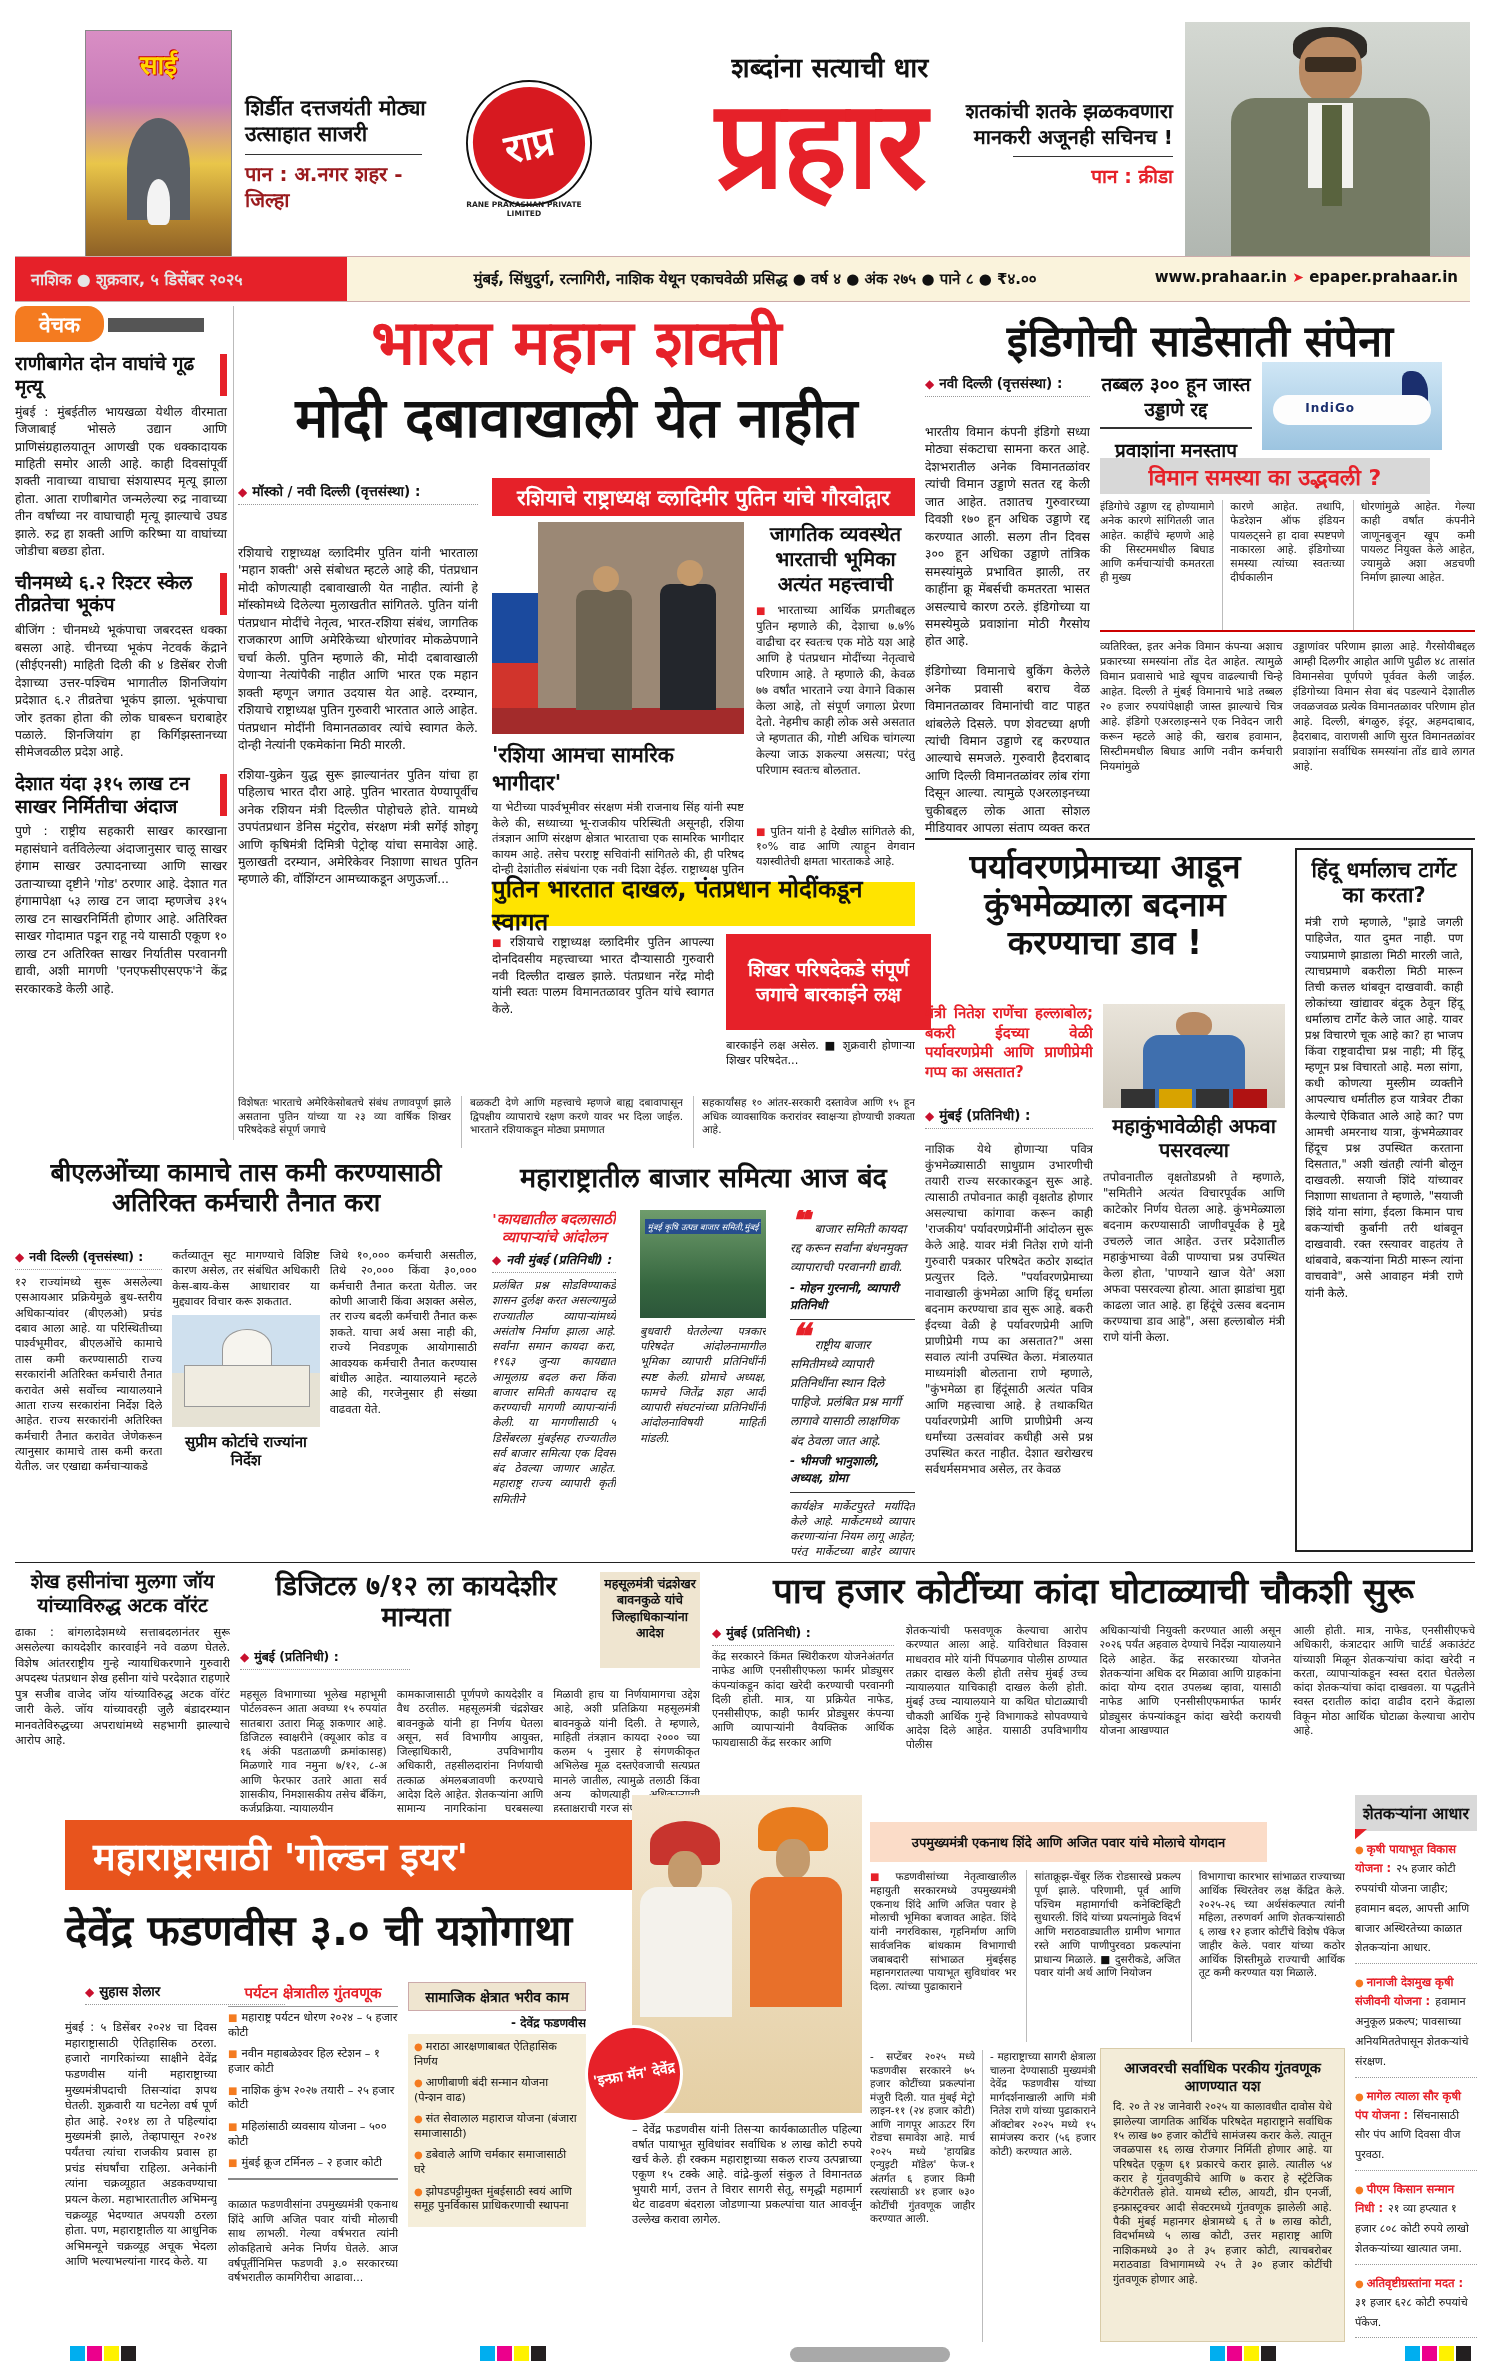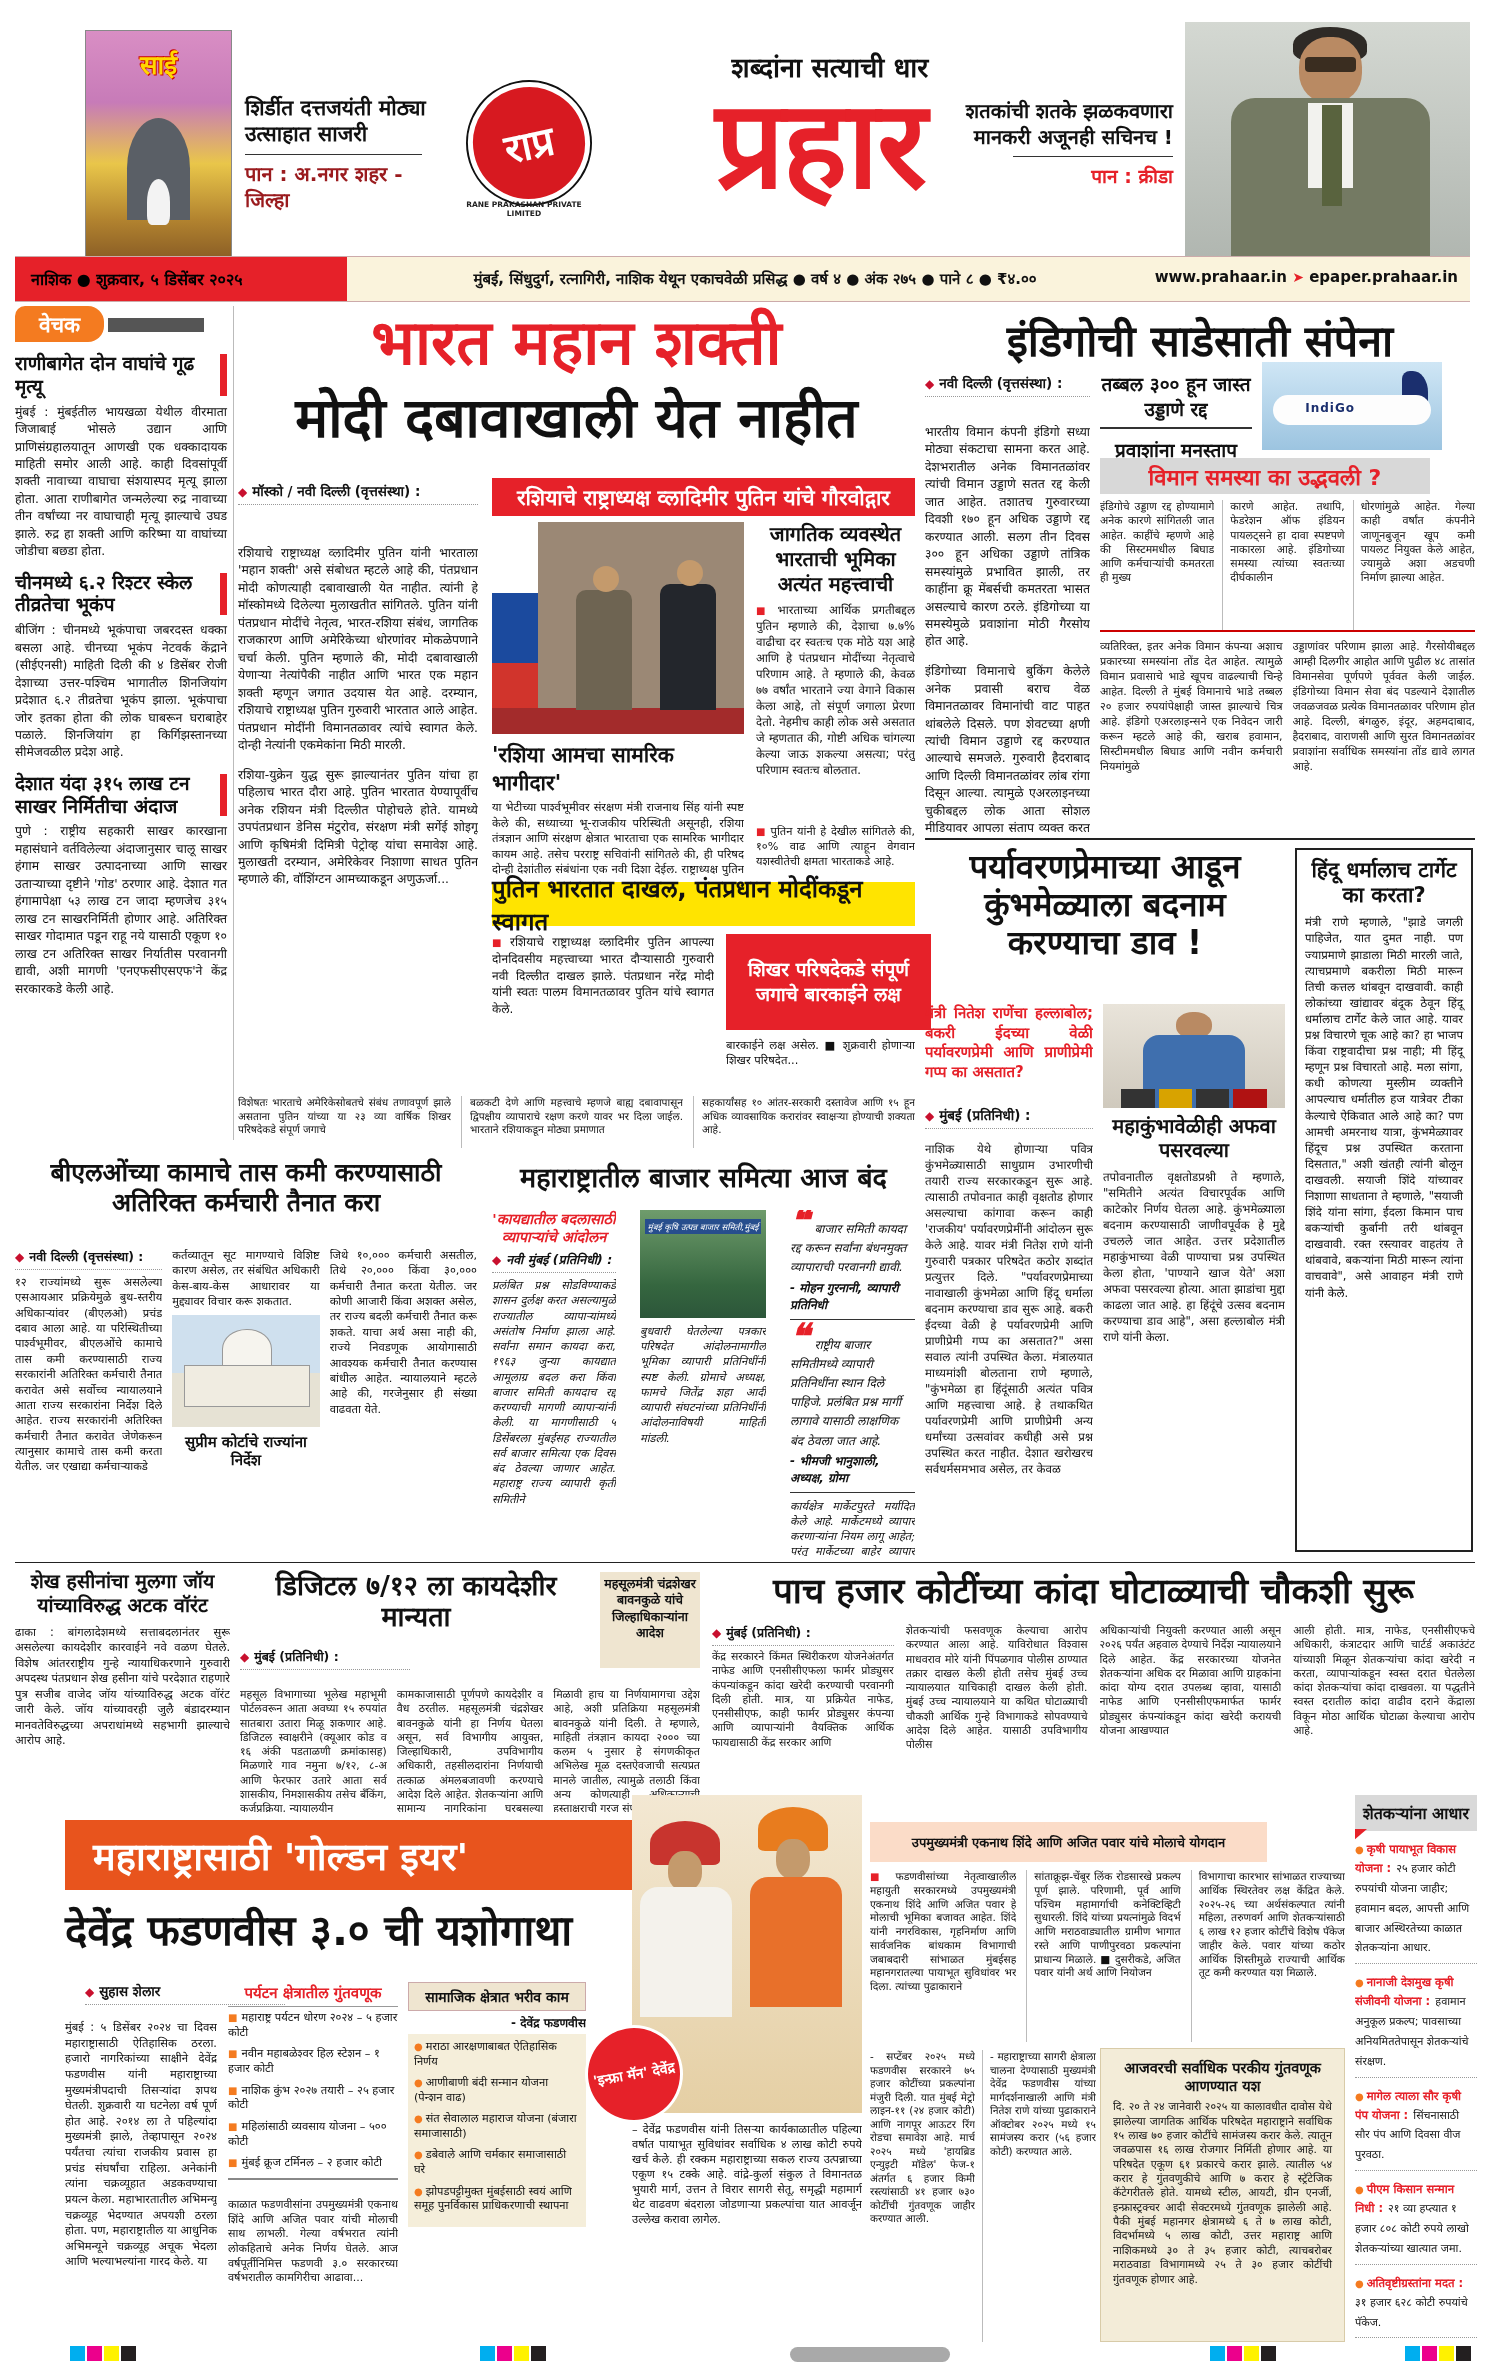--- a/index.html
+++ b/index.html
@@ -28,21 +28,21 @@
   .logo-circle span{color:#fff;font-weight:bold;font-size:40px;}
   .masthead-title{color:#e62129;font-weight:bold;font-size:122px;line-height:1.0;letter-spacing:-2px;}
   .sachin{background:linear-gradient(180deg,#d4d8d2,#aeb4ae);}
   .s-head{position:absolute;left:40%;top:6%;width:22%;height:26%;background:#b98a63;border-radius:46%;}
   .s-hair{position:absolute;left:38%;top:2%;width:26%;height:14%;background:#2e2a26;border-radius:50% 50% 30% 30%;}
   .s-glass{position:absolute;left:42%;top:14%;width:18%;height:6%;background:#3a2d20;border-radius:4px;}
   .s-suit{position:absolute;left:16%;top:30%;width:70%;height:70%;background:#747a63;border-radius:24px 24px 0 0;}
   .s-shirt{position:absolute;left:43%;top:32%;width:16%;height:34%;background:#f2f2ee;}
   .s-tie{position:absolute;left:48%;top:33%;width:7%;height:40%;background:#59633e;}
   .dateline-strip{background:#faf3dc;border-top:1.5px solid #caa;border-bottom:1.5px solid #caa;}
-  .date-red{background:#e62129;color:#000000;font-weight:bold;display:flex;align-items:center;padding:0 16px;font-size:16px;}
+  .date-red{background:#e62129;color:#e5e5e5;font-weight:bold;display:flex;align-items:center;padding:0 16px;font-size:16px;}
   
   .vtab{background:#f47b20;color:#fff;font-weight:bold;font-size:21px;padding:4px 24px;border-radius:10px 16px 16px 0;display:inline-block;}
   .vbar{display:inline-block;background:#555;height:14px;width:96px;margin-left:4px;}
   .vtitle{font-weight:bold;font-size:19px;line-height:1.2;position:relative;padding-right:12px;margin:10px 0 6px;}
   .redbar{position:absolute;right:0;top:2px;width:7px;height:42px;background:#e62129;}
   
   .red-banner{background:#e62129;color:#fff;font-weight:bold;display:flex;align-items:center;justify-content:center;}
   .yellow-banner{background:#ffe400;color:#111;font-weight:bold;display:flex;align-items:center;justify-content:center;}
   .gray-band{background:#d8d8d8;color:#e62129;font-weight:bold;display:flex;align-items:center;justify-content:center;}
   .photo-mp{background:#9b8875;}

